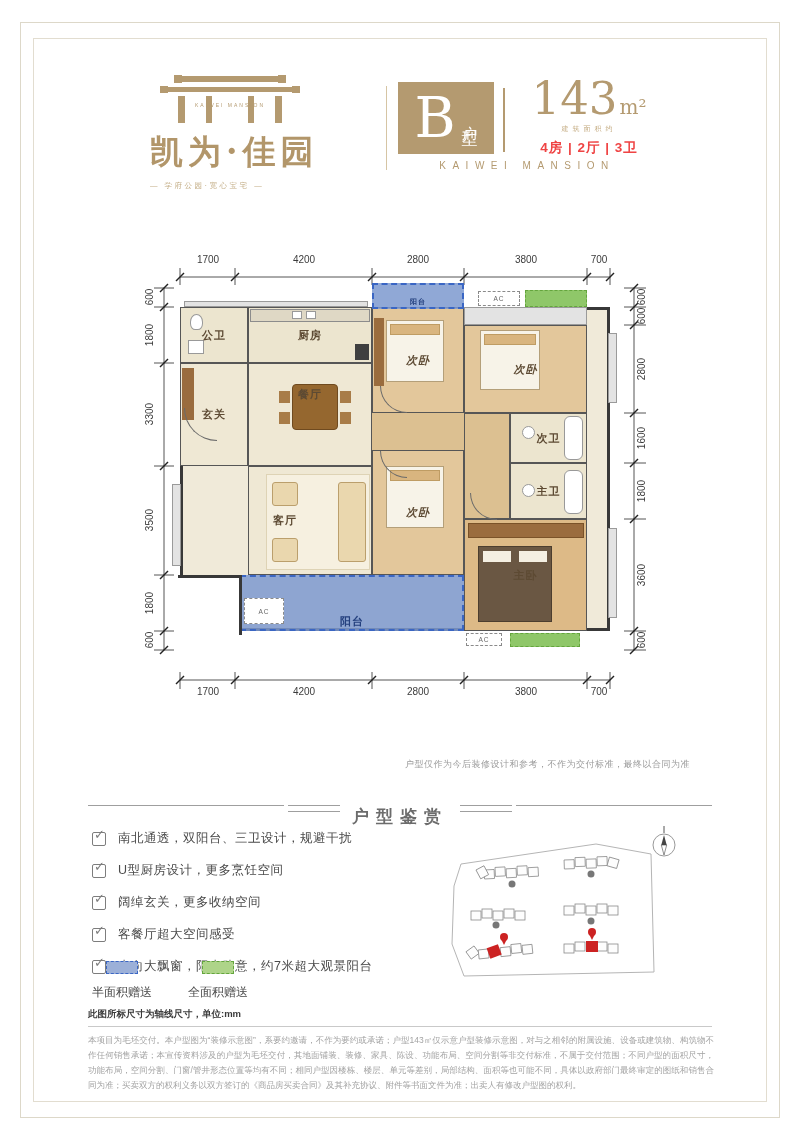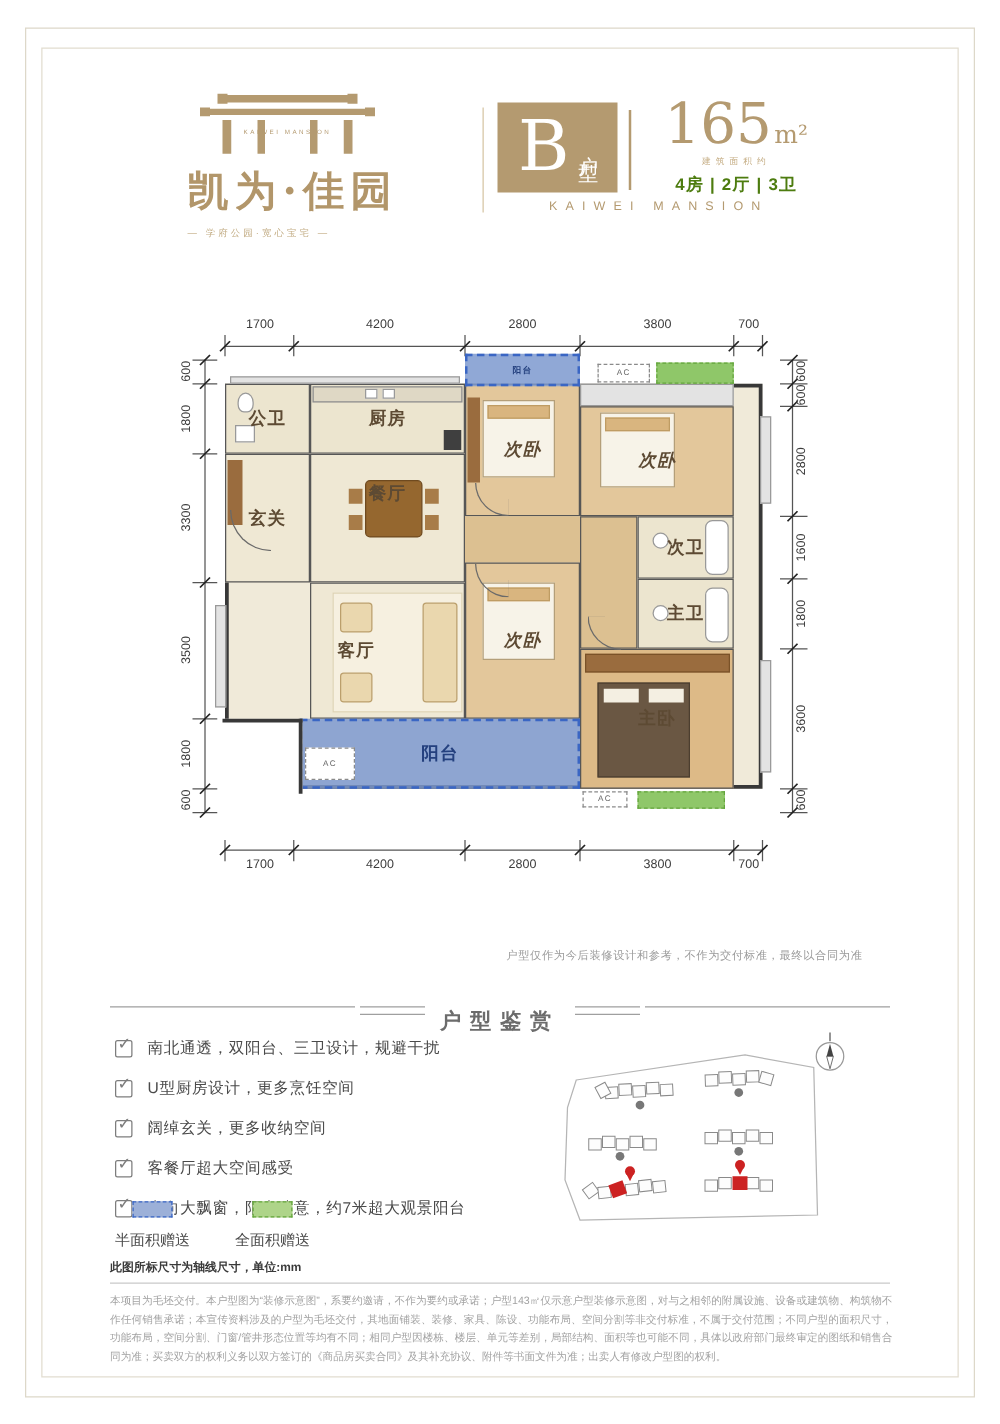--- a/index.html
+++ b/index.html
@@ -15,32 +15,32 @@
   .tagline{font-size:7.5px;letter-spacing:2.5px;color:#c3ad85;margin-top:6px;}
   .hdr-divider{background:#d6c5a4;}
   .b-box{left:398px;top:82px;width:96px;height:72px;background:#b49a70;display:flex;align-items:center;justify-content:center;gap:6px;}
   .b-letter{font-family:"DejaVu Serif",serif;font-size:56px;color:#fff;line-height:1;}
   .b-type{writing-mode:vertical-rl;color:#fff;font-size:16px;letter-spacing:6px;line-height:1;}
   .area-block{left:514px;top:76px;width:150px;color:#b49a70;}
   .area-row{display:flex;align-items:baseline;justify-content:center;}
   .area-num{font-family:"DejaVu Serif",serif;font-size:45px;line-height:1;}
   .area-unit{font-family:"DejaVu Serif",serif;font-size:20px;margin-left:2px;}
   .area-note{text-align:center;font-size:7px;letter-spacing:4px;color:#c5ad84;margin-top:3px;}
-  .rooms-line{text-align:center;font-size:13.5px;font-weight:bold;color:#4d7c0f;margin-top:5px;letter-spacing:1px;}
+  .rooms-line{text-align:center;font-size:13.5px;font-weight:bold;color:#ef4444;margin-top:5px;letter-spacing:1px;}
   .brand-en-row{left:398px;top:160px;width:258px;text-align:center;font-size:10px;letter-spacing:6.5px;color:#b49a70;}
   
   .plan{left:180px;top:288px;width:430px;height:362px;}
   .main-body{left:0;top:19px;width:430px;height:324px;background:#f0ead9;border:3px solid #383838;box-sizing:border-box;}
   .room{position:absolute;border:1.5px solid #565656;box-sizing:border-box;display:flex;align-items:center;justify-content:center;}
   .tile{background:#efe8d4;}
   .wet{background:#ece5cf;}
   .wood{background:#dcc091;}
   .bedroom{background:#e3c79b;font-style:italic;}
-  .rlabel{font-size:14px;font-weight:bold;color:#5d4a33;letter-spacing:1px;z-index:5;}
-  .balcony{background:rgba(125,153,207,0.85);border:2px dashed #3a66c4;box-sizing:border-box;display:flex;align-items:center;justify-content:center;}
+  .rlabel{font-size:11px;font-weight:bold;color:#5d4a33;letter-spacing:1px;z-index:5;}
+  .balcony{background:rgba(125,153,207,0.85);border:2px dashed #3a66c4;box-sizing:border-box;display:flex;align-items:flex-end;justify-content:center;}
   .balcony .rlabel{color:#24407e;}
   .green{background:#8fc769;border:1.5px dashed #64a53d;box-sizing:border-box;}
   .acbox{background:#fff;border:1px dashed #8a8a8a;box-sizing:border-box;display:flex;align-items:center;justify-content:center;font-size:6.5px;color:#666;letter-spacing:1px;}
   .window{background:#e3e3e3;border:1px solid #9a9a9a;box-sizing:border-box;}
   .furn{position:absolute;box-sizing:border-box;}
   .bed{background:#f7f3e8;border:1px solid #b49f79;}
   .pillow{position:absolute;left:3px;right:3px;top:3px;height:9px;background:#d9b57f;border:1px solid #bf9c63;}
   .arc{position:absolute;border-left:1px solid #6a6a6a;border-bottom:1px solid #6a6a6a;border-radius:0 0 0 100%;}
   
   .dimsvg line{stroke:#555;stroke-width:1;}
@@ -98,21 +98,21 @@
 
 <div class="abs b-box">
   <span class="b-letter">B</span>
   <span class="b-type">户型</span>
 </div>
 
 <div class="abs hdr-divider" style="left:503px;top:88px;width:2px;height:64px;background:#b49a70;"></div>
 
 <div class="abs area-block">
   <div class="area-row">
-    <span class="area-num">165</span>
+    <span class="area-num">143</span>
     <span class="area-unit">m²</span>
   </div>
   <div class="area-note">建筑面积约</div>
   <div class="rooms-line">4房 | 2厅 | 3卫</div>
 </div>
 
 <div class="abs brand-en-row">KAIWEI MANSION</div>
 
 <div class="abs" style="left:170px;top:252px;width:460px;height:34px;">
   <svg class="dimsvg" width="460" height="34">

